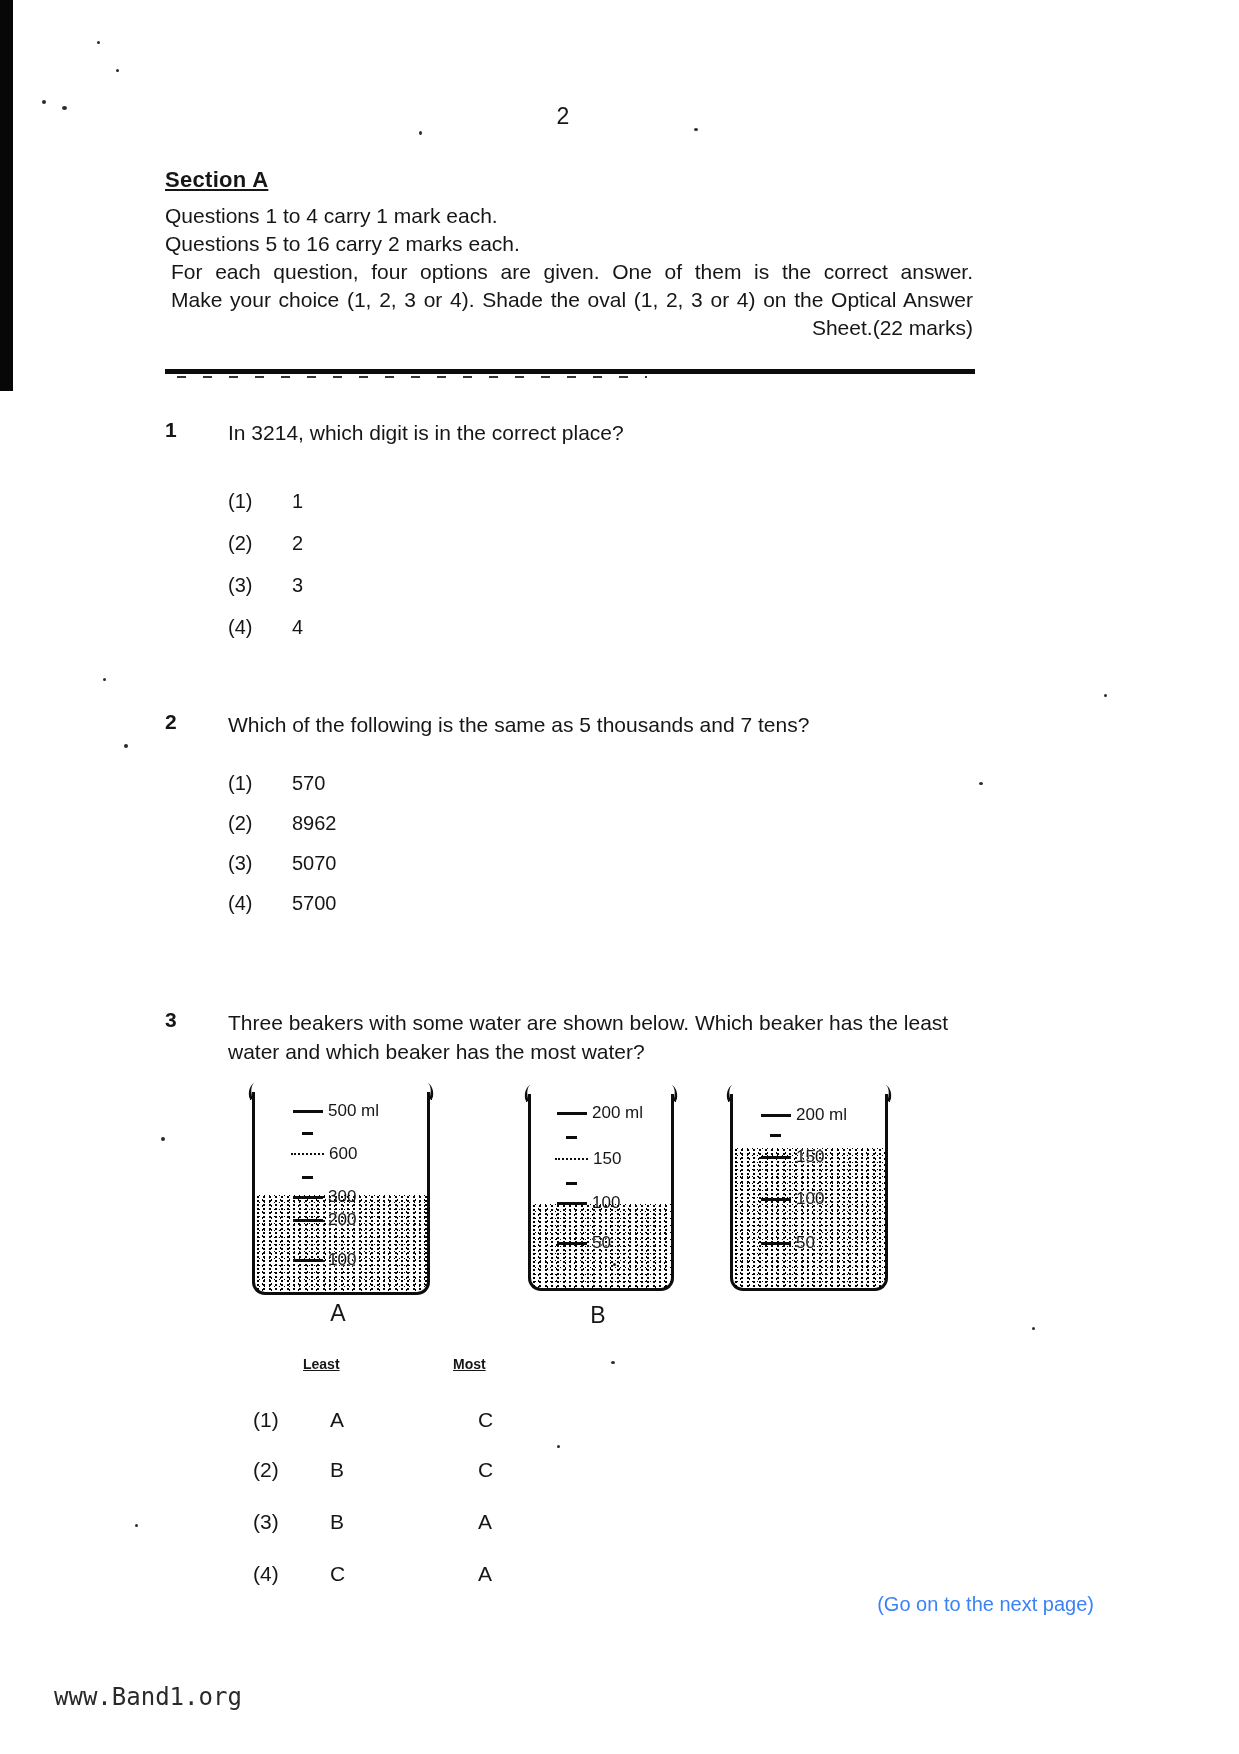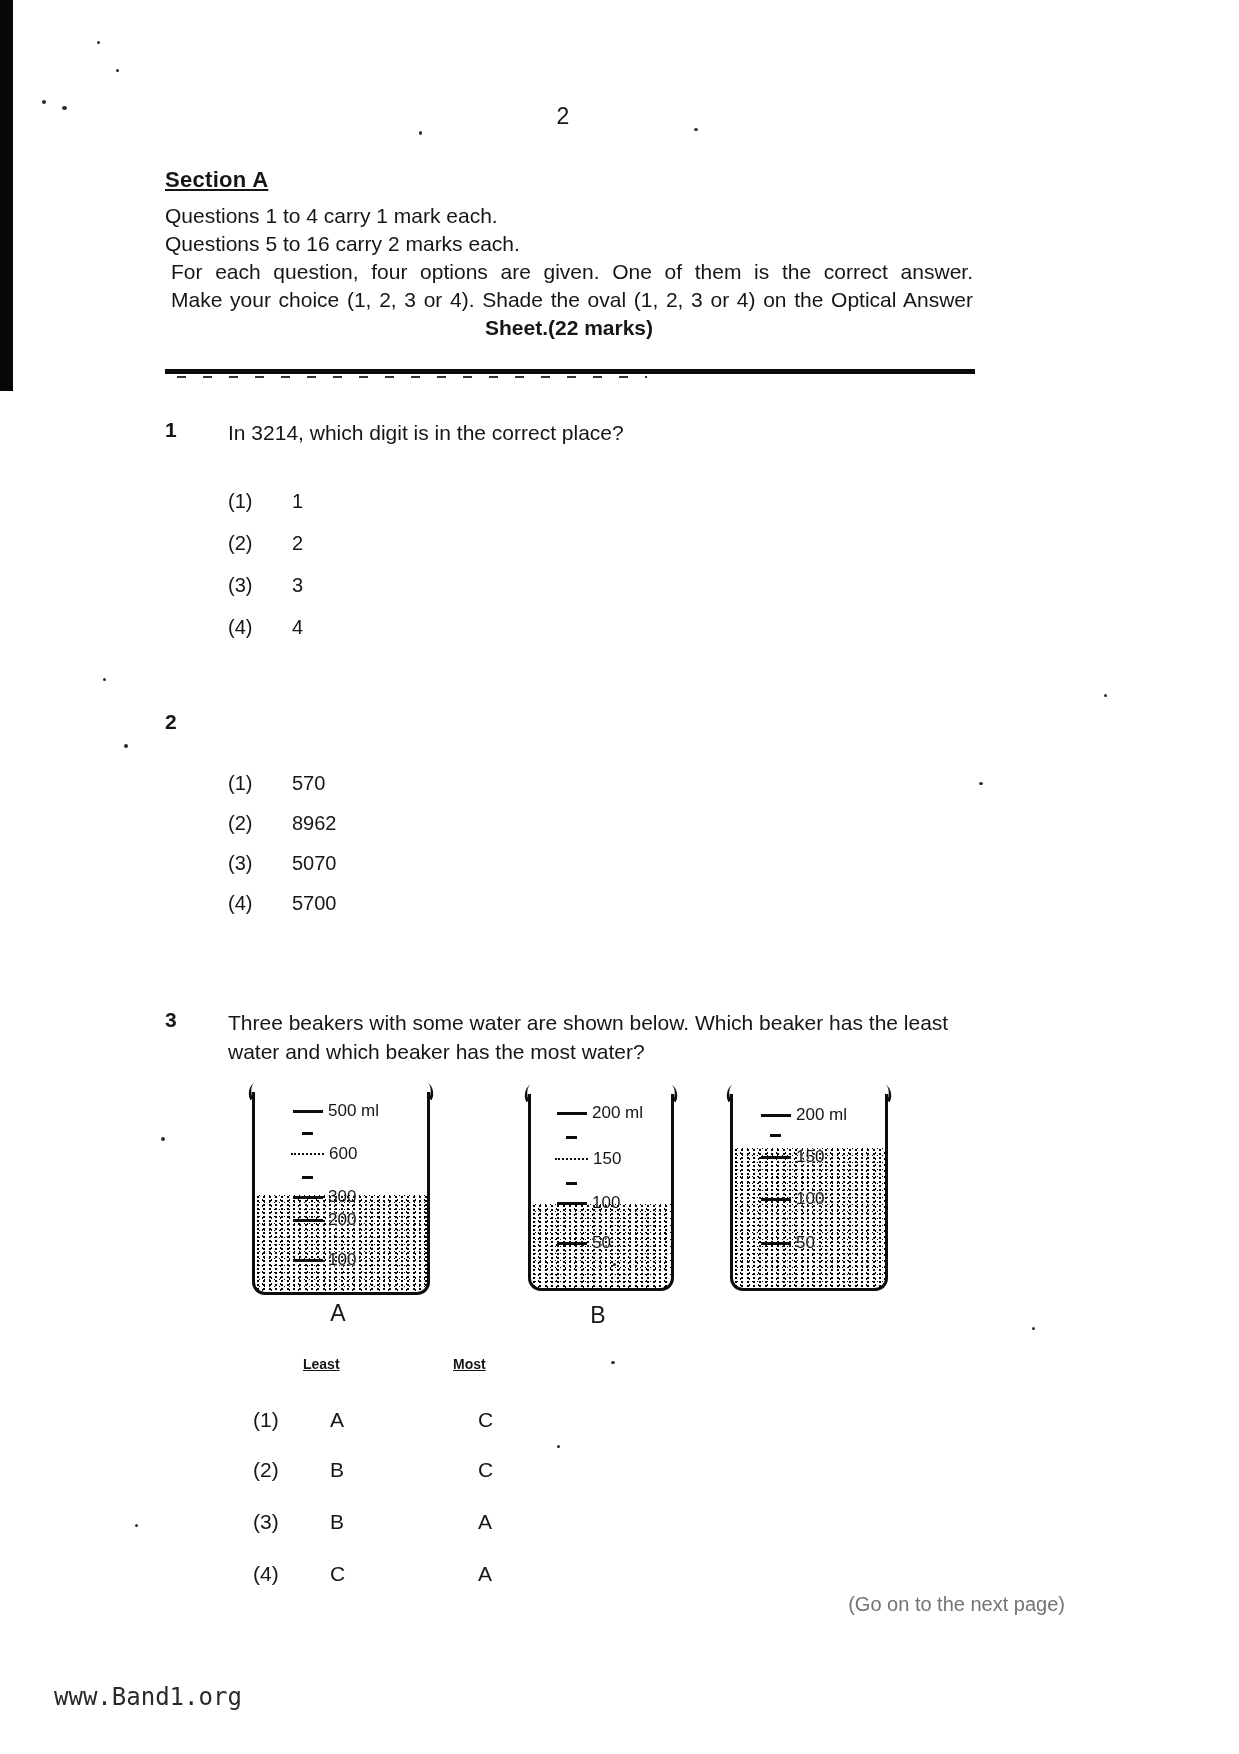--- a/index.html
+++ b/index.html
@@ -14,21 +14,21 @@
   .abs{position:absolute;}
   
   .scan-bar{left:0;top:0;width:13px;height:391px;background:#070707;}
   .speck{position:absolute;background:#2b2b2b;border-radius:50%;}
 
   .page-number{left:548px;top:103px;width:30px;text-align:center;font-size:23px;}
 
   .section{left:165px;top:166px;width:808px;font-size:21px;line-height:28px;}
   .section .title{font-size:22px;font-weight:bold;text-decoration:underline;margin-bottom:8px;letter-spacing:.3px;}
   .just{text-align:justify;text-align-last:justify;margin-left:6px;}
-  .sheet-row{display:flex;justify-content:center;font-weight:bold;}
+  .sheet-row{display:flex;justify-content:flex-end;}
 
   .divider{left:165px;top:369px;width:810px;height:5px;background:#0b0b0b;}
   .divider:after{content:"";position:absolute;left:12px;top:7px;width:470px;height:2px;
     background:repeating-linear-gradient(90deg,#333 0 9px,transparent 9px 26px);}
 
   .qnum{font-weight:bold;font-size:21px;}
   .qtext{font-size:21px;line-height:29px;}
 
   .opt{position:absolute;display:flex;font-size:20px;}
   .olabel{display:inline-block;width:64px;}
@@ -54,21 +54,21 @@
   .mtext{font-size:17px;white-space:nowrap;}
   .inwater .mtext{text-shadow:0 0 2px #fff,0 0 2px #fff;}
   .beaker-letter{position:absolute;font-size:23px;text-align:center;}
 
   .lm-header{position:absolute;font-size:14px;font-weight:bold;text-decoration:underline;}
   .q3row{position:absolute;font-size:21px;}
   .q3row .olabel{position:absolute;left:0;}
   .q3row .least{position:absolute;left:77px;}
   .q3row .most{position:absolute;left:225px;}
 
-  .go-on{right:174px;top:1593px;font-size:20px;color:#737373;}
+  .go-on{right:145px;top:1593px;font-size:20px;color:#3b82f6;}
   .footer-url{left:54px;top:1683px;font-family:"DejaVu Sans Mono",monospace;font-size:24px;color:#2a2a2a;}
 </style>
 </head>
 <body>
 
 <div class="page">
 
   <div class="abs scan-bar"></div>
 
   <div class="speck" style="left:97px;top:41px;width:3px;height:3px"></div>
@@ -117,20 +117,21 @@
   <div class="opt" style="left:228px;top:574px">
     <span class="olabel">(3)</span>
     <span class="ovalue">3</span>
   </div>
   <div class="opt" style="left:228px;top:616px">
     <span class="olabel">(4)</span>
     <span class="ovalue">4</span>
   </div>
 
   <div class="abs qnum" style="left:165px;top:710px">2</div>
+  <div class="abs qtext" style="left:228px;top:710px;width:760px">Which of the following is the same as 5 thousands and 7 tens?</div>
   <div class="opt" style="left:228px;top:772px">
     <span class="olabel">(1)</span>
     <span class="ovalue">570</span>
   </div>
   <div class="opt" style="left:228px;top:812px">
     <span class="olabel">(2)</span>
     <span class="ovalue">8962</span>
   </div>
   <div class="opt" style="left:228px;top:852px">
     <span class="olabel">(3)</span>

